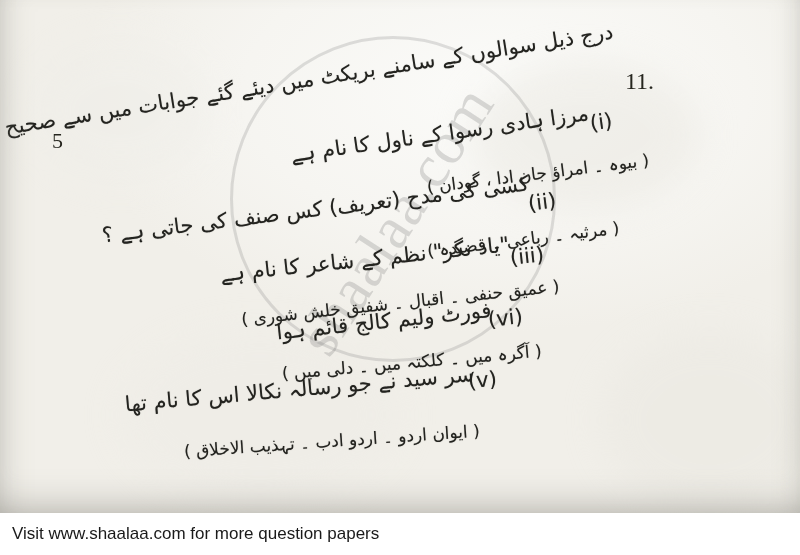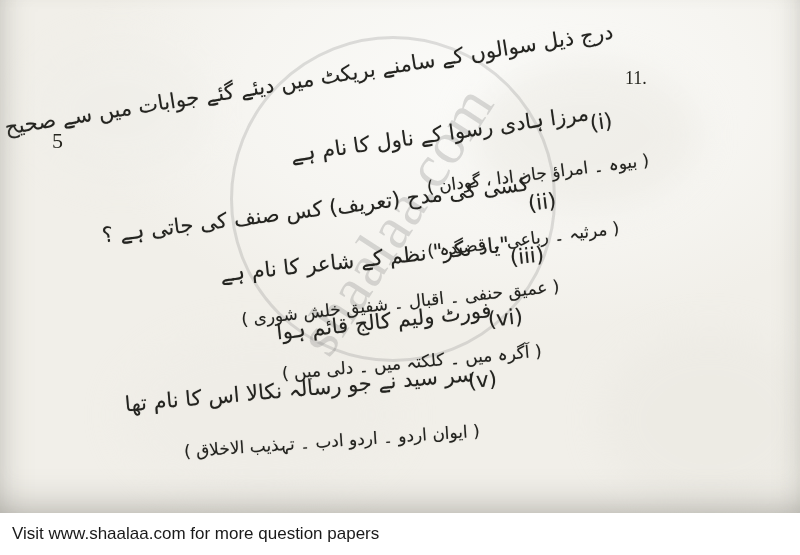--- a/index.html
+++ b/index.html
@@ -94,21 +94,21 @@
   .r2 { transform: rotate(-8deg); }
   .r3 { transform: rotate(-7deg); }
   .r4 { transform: rotate(-6deg); }
   .r5 { transform: rotate(-5deg); }
   .r0 { transform: rotate(-4deg); }
 
   
   .qnum {
     position: absolute;
     font-family: "Liberation Serif", serif;
-    font-size: 18px;
+    font-size: 24px;
     color: #26261f;
   }
   .marks {
     position: absolute;
     font-family: "Liberation Serif", serif;
     font-size: 22px;
     color: #26261f;
   }
 
   

